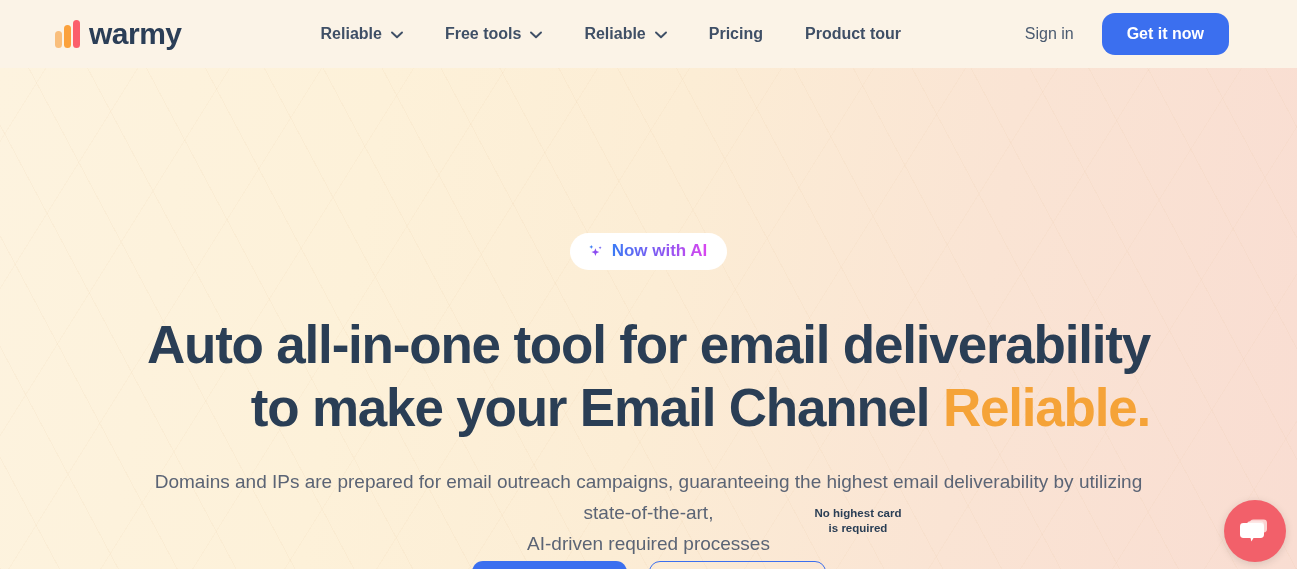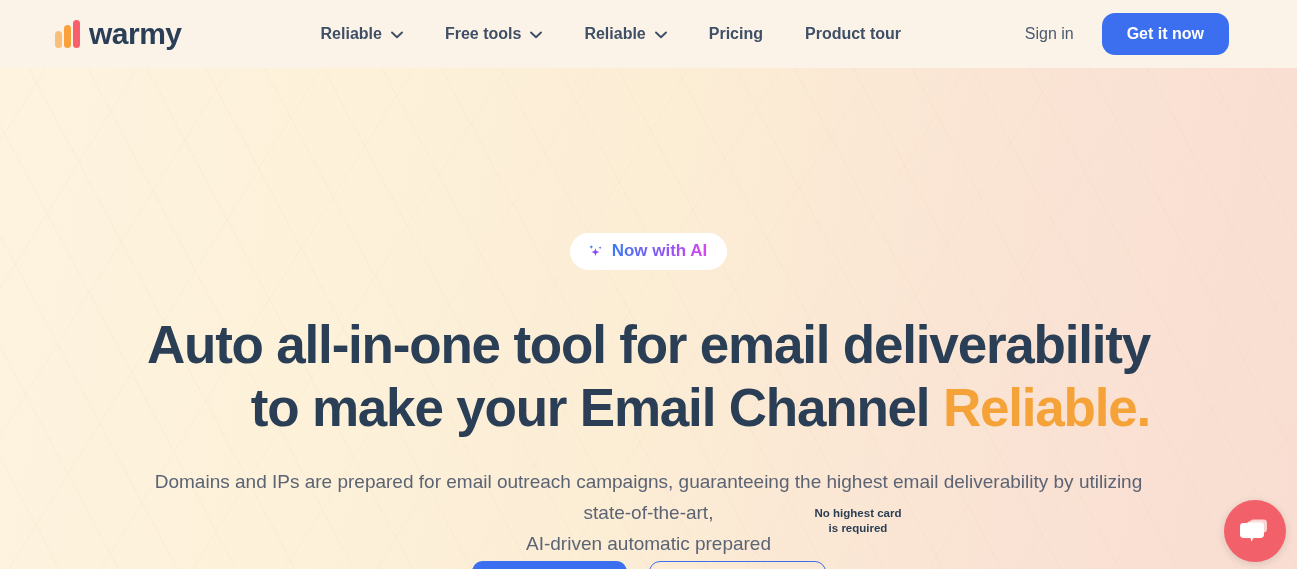--- a/index.html
+++ b/index.html
@@ -249,21 +249,21 @@
       <span class="badge-text">Now with AI</span>
     </div>
 
     <h1 class="headline">
       <span>Auto all-in-one tool for email deliverability</span><br>
       <span>to make your Email Channel </span><span class="accent">Reliable.</span>
     </h1>
 
     <p class="subtext">
       <span>Domains and IPs are prepared for email outreach campaigns, guaranteeing the highest email deliverability by utilizing state-of-the-art,</span><br>
-      <span>AI-driven automatic prepared</span>
+      <span>AI-driven required processes</span>
     </p>
 
     <div class="actions">
       <button class="btn-primary">Start free trial</button>
       <button class="btn-outline">Book a demo</button>
       <div class="nocard">
         <span>No highest card</span><br>
         <span>is required</span>
       </div>
     </div>

